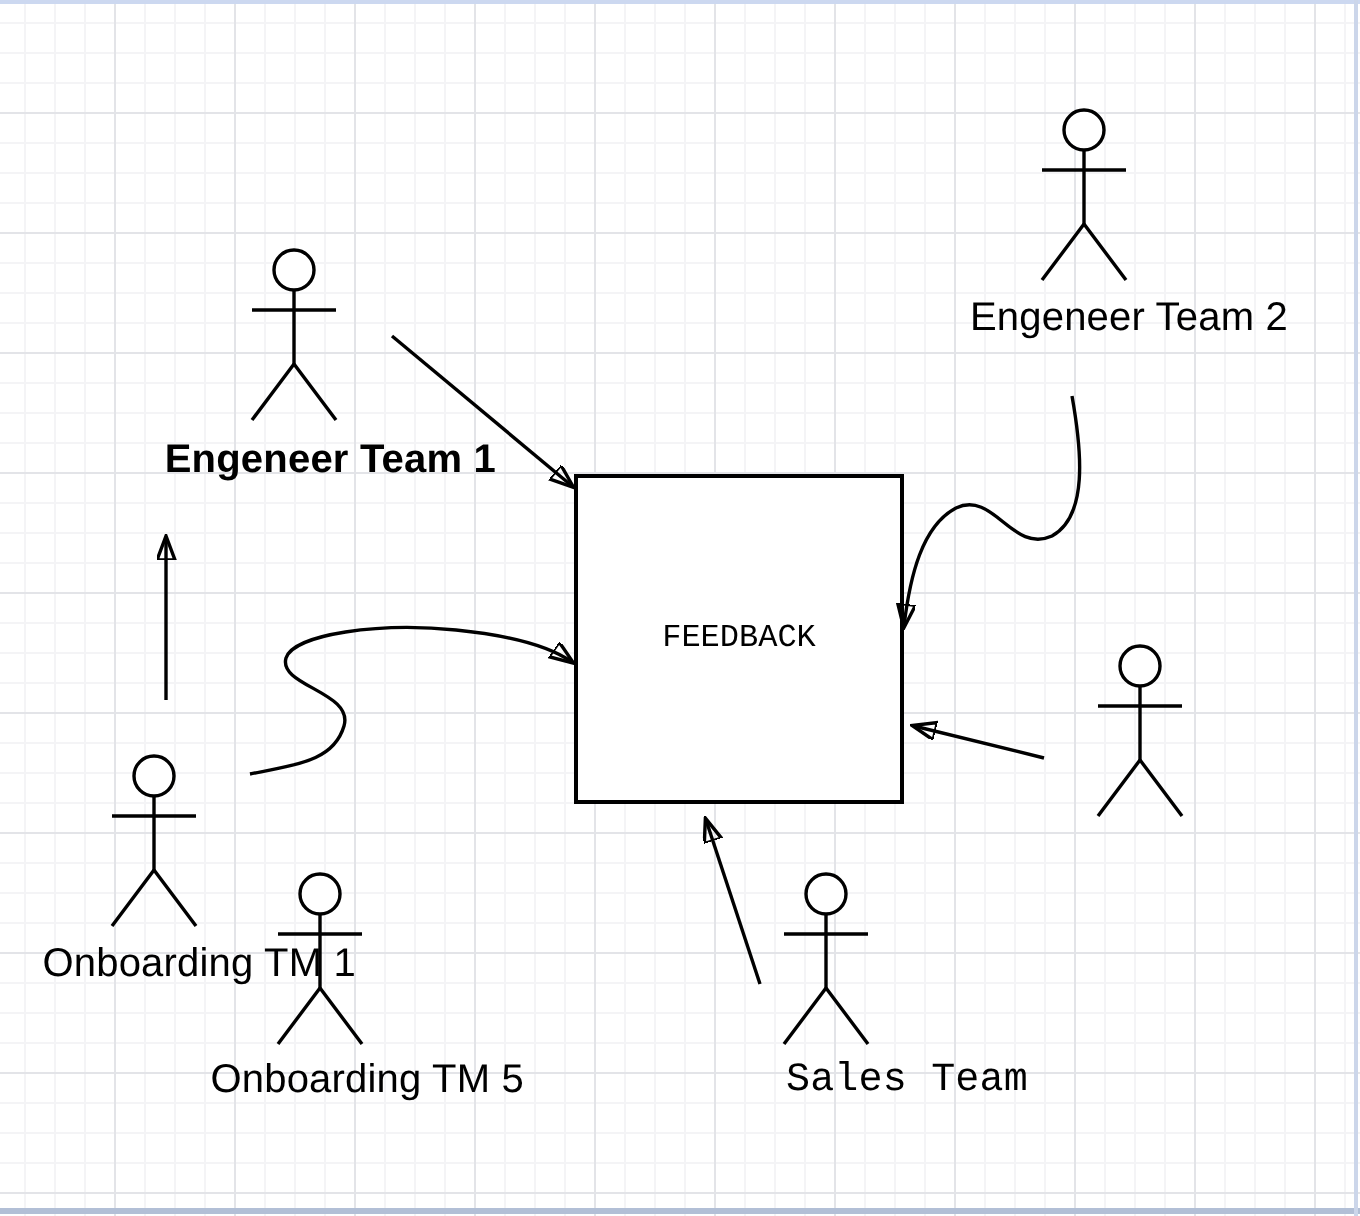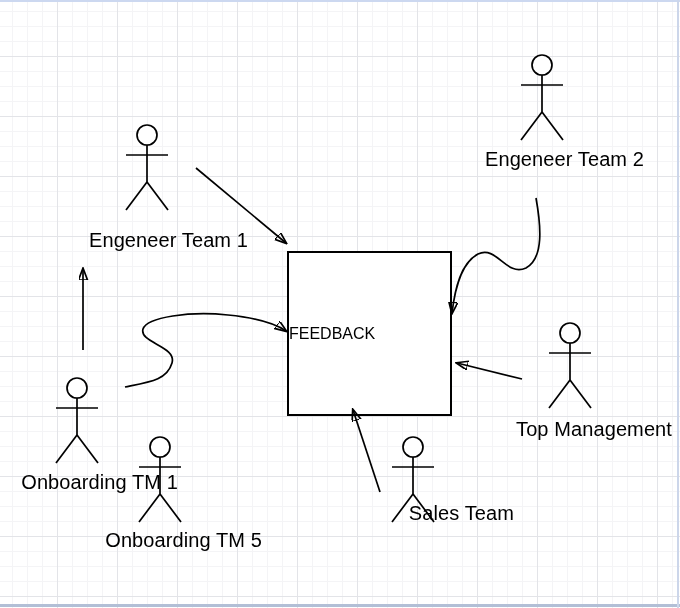--- a/index.html
+++ b/index.html
@@ -32,28 +32,30 @@
     text-align: right;
     font-size: 20px;
     color: #000;
     z-index: 3;
     white-space: nowrap;
     letter-spacing: 0.1px;
   }
 
   #tool-box {
     position: absolute;
-    left: 287px; top: 251px;
+    left: 287px; top: 237px;
     width: 161px; height: 161px;
     border: 2px solid #000;
     background: #ffffff;
     display: flex;
     align-items: center;
+    justify-content: center;
     text-align: center;
     z-index: 2;
+    font-family: Liberation Mono, monospace;
   }
   #tool-box .box-text {
     font-size: 16px;
     line-height: 19px;
     color: #000;
   }
 
   #arrow-layer {
     position: absolute;
     left: 0; top: 0;
@@ -86,21 +88,21 @@
 
   <div class="page-edge edge-top"></div>
   <div class="page-edge edge-bottom"></div>
   <div class="page-edge edge-right"></div>
 
   <div class="actor" style="left:124px; top:124px;">
     <svg width="46" height="88" viewBox="0 0 46 88">
         <use href="#actor-shape"></use>
       </svg>
   </div>
-  <div class="shape-label" style="left:48px; top:229px;">Engeneer Team 1</div>
+  <div class="shape-label" style="left:48px; top:219px;font-weight:bold;">Engeneer Team 1</div>
 
   <div class="actor" style="left:519px; top:54px;">
     <svg width="46" height="88" viewBox="0 0 46 88">
         <use href="#actor-shape"></use>
       </svg>
   </div>
   <div class="shape-label" style="left:444px; top:148px;">Engeneer Team 2</div>
 
   <div class="actor" style="left:54px; top:377px;">
     <svg width="46" height="88" viewBox="0 0 46 88">
@@ -114,28 +116,27 @@
         <use href="#actor-shape"></use>
       </svg>
   </div>
   <div class="shape-label" style="left:62px; top:529px;">Onboarding TM 5</div>
 
   <div class="actor" style="left:390px; top:436px;">
     <svg width="46" height="88" viewBox="0 0 46 88">
         <use href="#actor-shape"></use>
       </svg>
   </div>
-  <div class="shape-label" style="left:314px; top:502px;">Sales Team</div>
+  <div class="shape-label" style="left:314px; top:529px;font-family:Liberation Mono, monospace;">Sales Team</div>
 
   <div class="actor" style="left:547px; top:322px;">
     <svg width="46" height="88" viewBox="0 0 46 88">
         <use href="#actor-shape"></use>
       </svg>
   </div>
-  <div class="shape-label" style="left:472px; top:418px;">Top Management</div>
 
   <div id="tool-box">
     <div class="box-text">
       <div>FEEDBACK</div>
     </div>
   </div>
 
   <svg id="arrow-layer">
     <defs>
       <marker id="arrowhead" markerWidth="13" markerHeight="10" refX="11" refY="4.5" orient="auto" markerUnits="userSpaceOnUse">

